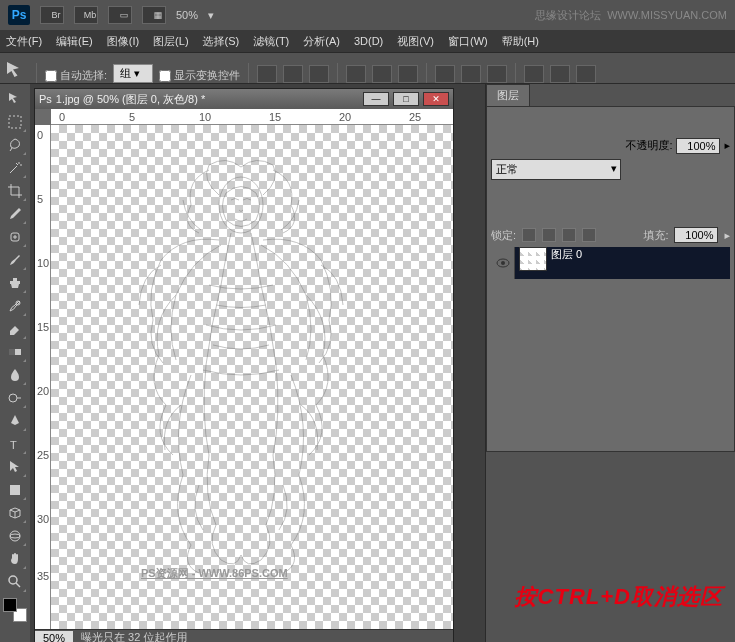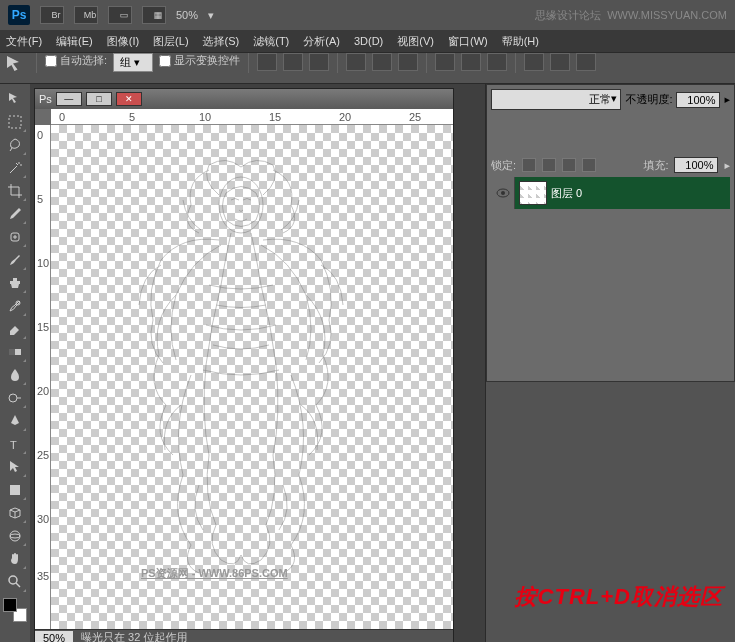--- a/index.html
+++ b/index.html
@@ -5,21 +5,21 @@
 *{margin:0;padding:0;box-sizing:border-box;font-family:"Microsoft YaHei",SimSun,sans-serif;font-size:11px;}
 body{background:#535353;width:735px;height:642px;overflow:hidden;position:relative;}
 .topbar{height:30px;background:#535353;display:flex;align-items:center;padding:0 8px;gap:10px;}
 .ps-logo{width:22px;height:20px;background:#001e36;color:#31a8ff;display:flex;align-items:center;justify-content:center;font-weight:bold;font-size:12px;border-radius:2px;}
 .top-btn{width:24px;height:18px;background:#3a3a3a;border:1px solid #666;color:#ccc;display:flex;align-items:center;justify-content:center;font-size:9px;padding-left:8px;}
 .zoom-txt{color:#ccc;font-size:11px;}
 .zoom-arrow{color:#ccc;}
 .watermark{position:absolute;right:8px;top:8px;color:#888;font-size:11px;}
 .menubar{height:22px;background:#393939;display:flex;align-items:center;padding:0 6px;gap:14px;color:#ddd;}
 .menu-item{cursor:pointer;}
-.optbar{height:32px;background:#535353;border-top:1px solid #2a2a2a;border-bottom:1px solid #2a2a2a;display:flex;align-items:flex-start;padding:0 4px;gap:6px;color:#ccc;}
+.optbar{height:32px;background:#535353;border-top:1px solid #2a2a2a;border-bottom:1px solid #2a2a2a;display:flex;align-items:flex-end;padding:0 4px;gap:6px;color:#ccc;}
 .move-ico{width:24px;height:24px;display:flex;align-items:center;justify-content:center;}
 .chk{display:flex;align-items:center;gap:3px;}
 .chk input{width:12px;height:12px;}
 .sel{background:#ddd;color:#000;padding:1px 6px;border:1px solid #888;min-width:40px;display:inline-flex;align-items:center;}
 .opt-ico{width:20px;height:18px;background:#444;border:1px solid #666;}
 .divider{width:1px;height:20px;background:#666;margin:0 2px;}
 .workspace{display:flex;height:560px;}
 .toolbox{width:30px;background:#535353;display:flex;flex-direction:column;align-items:center;padding-top:4px;gap:1px;}
 .tool{width:24px;height:22px;display:flex;align-items:center;justify-content:center;color:#ccc;cursor:pointer;position:relative;}
 .tool svg{width:16px;height:16px;}
@@ -40,26 +40,26 @@
 .transparency{position:absolute;inset:0;background-image:linear-gradient(45deg,#ccc 25%,transparent 25%),linear-gradient(-45deg,#ccc 25%,transparent 25%),linear-gradient(45deg,transparent 75%,#ccc 75%),linear-gradient(-45deg,transparent 75%,#ccc 75%);background-size:16px 16px;background-position:0 0,0 8px,8px -8px,-8px 0;}
 .line-art{position:absolute;left:40px;top:20px;width:300px;height:440px;opacity:0.5;}
 .art-watermark{position:absolute;bottom:48px;left:90px;color:#999;font-size:11px;font-weight:bold;text-decoration:underline;}
 .statusbar{height:16px;background:#535353;display:flex;align-items:center;font-size:10px;color:#ccc;border-top:1px solid #333;}
 .statusbar .zoom{background:#ddd;color:#000;padding:1px 8px;margin-right:8px;}
 .panels{width:250px;background:#535353;border-left:1px solid #2a2a2a;}
 .panel-tab{height:22px;background:#535353;display:flex;align-items:center;}
 .panel-tab span{padding:3px 10px;background:#6b6b6b;color:#ddd;border:1px solid #333;border-bottom:none;}
 .panel-body{background:#6b6b6b;padding:4px;border:1px solid #333;}
 .blend-row{display:flex;align-items:center;gap:4px;margin-bottom:4px;}
-.blend-sel{flex:1;background:#ddd;color:#000;padding:2px 4px;border:1px solid #333;display:flex;justify-content:flex-end;}
+.blend-sel{flex:1;background:#ddd;color:#000;padding:2px 4px;border:1px solid #333;display:flex;justify-content:space-between;margin-top:48px;}
 .lock-row{display:flex;align-items:center;gap:6px;color:#ccc;margin-bottom:4px;margin-top:47px;}
 .lock-ico{width:14px;height:14px;background:#555;border:1px solid #777;}
 .val-box{background:#ddd;color:#000;padding:1px 4px;border:1px solid #333;width:44px;text-align:right;}
 .layer-list{background:#6b6b6b;min-height:200px;}
-.layer-row{display:flex;align-items:center;height:32px;background:#14532d;color:#fff;}
+.layer-row{display:flex;align-items:flex-start;height:32px;background:#0f172a;color:#fff;}
 .vis{width:24px;height:32px;background:#6b6b6b;border-right:1px solid #444;display:flex;align-items:center;justify-content:center;}
 .thumb{width:28px;height:24px;margin:0 4px;border:1px solid #333;background-image:linear-gradient(45deg,#ccc 25%,#fff 25%),linear-gradient(-45deg,#ccc 25%,#fff 25%),linear-gradient(45deg,#fff 75%,#ccc 75%),linear-gradient(-45deg,#fff 75%,#ccc 75%);background-size:8px 8px;background-position:0 0,0 4px,4px -4px,-4px 0;}
 .red-text{position:absolute;right:12px;bottom:30px;color:#e60012;font-size:22px;font-weight:bold;font-style:italic;letter-spacing:1px;}
 .color-sw{width:24px;height:24px;position:relative;margin-top:4px;}
 .fg{width:14px;height:14px;background:#000;border:1px solid #888;position:absolute;top:0;left:0;}
 .bg{width:14px;height:14px;background:#fff;border:1px solid #888;position:absolute;bottom:0;right:0;}
 </style>
 </head>
 <body>
 
@@ -245,20 +245,21 @@
     <div class="color-sw no-fly">
       <div class="bg"></div>
       <div class="fg"></div>
     </div>
   </div>
 
   <div class="canvas-area">
     <div class="doc-window">
       <div class="doc-title">
         <span>Ps</span>
+        <span class="fn">1.jpg @ 50% (图层 0, 灰色/8) *</span>
         <div class="winbtn">—</div>
         <div class="winbtn">□</div>
         <div class="winbtn close">✕</div>
       </div>
       <div class="ruler-h">
         <span style="left:8px">0</span>
         <span style="left:78px">5</span>
         <span style="left:148px">10</span>
         <span style="left:218px">15</span>
         <span style="left:288px">20</span>
@@ -313,20 +314,23 @@
         </div>
       </div>
       <div class="statusbar">
         <span class="zoom">50%</span>
         <span>曝光只在 32 位起作用</span>
       </div>
     </div>
   </div>
 
   <div class="panels">
+    <div class="panel-tab">
+      <span>图层</span>
+    </div>
     <div class="panel-body">
       <div class="blend-row">
         <div class="blend-sel">
           <span>正常</span>
             <span>▾</span>
         </div>
         <span>不透明度:</span>
         <span class="val-box">100%</span>
         <span>▸</span>
       </div>

